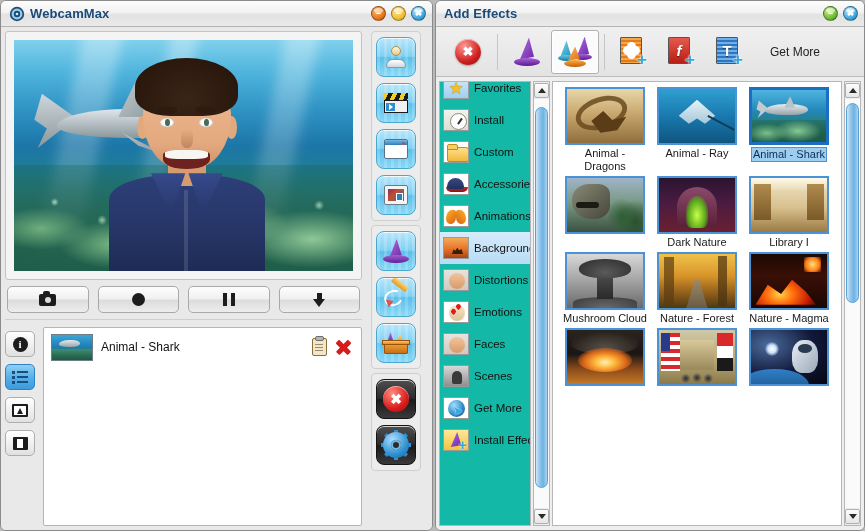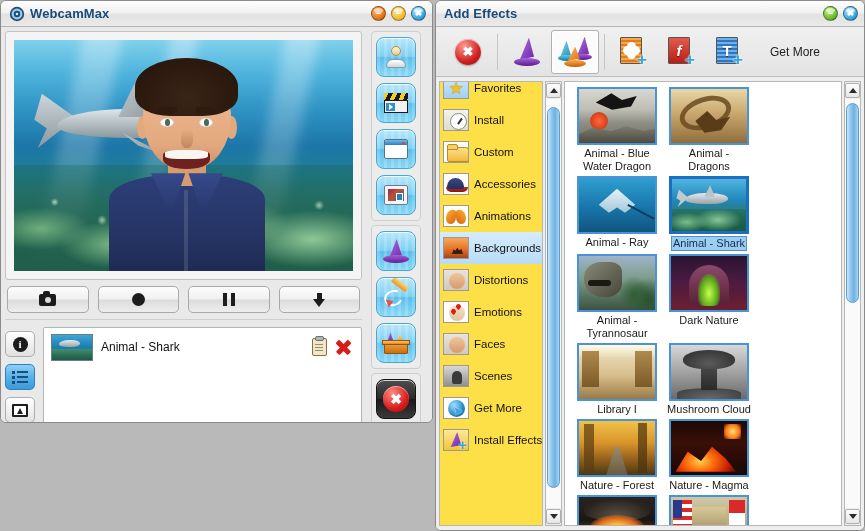--- a/index.html
+++ b/index.html
@@ -14,21 +14,21 @@
   
   .window {
     position: relative;
     background: #e8e8e8;
     border: 1px solid #8a8a8a;
     border-radius: 6px;
     display: flex;
     flex-direction: column;
     overflow: hidden;
   }
-  .win-main { width: 433px; height: 423px; border-radius: 6px 6px 6px 6px; }
+  .win-main { width: 433px; height: 531px; border-radius: 6px 6px 6px 6px; }
   .win-effects { width: 430px; height: 531px; margin-left: 2px; }
 
   .titlebar {
     height: 26px; flex: 0 0 26px;
     background: linear-gradient(to bottom, #fdfdfd 0%, #f2f2f2 45%, #e2e2e2 55%, #eaeaea 100%);
     border-bottom: 1px solid #b4b4b4;
     display: flex; align-items: center;
     padding: 0 6px 0 8px;
     position: relative;
   }
@@ -404,21 +404,21 @@
     position:absolute; left:0; top:0; width:22px; height:27px;
     display:flex; align-items:center; justify-content:center;
     color:#fff; font-weight:bold; font-size:15px; text-shadow:0 1px 1px rgba(0,0,0,.5);
   }
   .t-flower { width:11px; height:11px; border-radius:50%; background:#fff;
     box-shadow: 4px 0 0 -1px #fff, -4px 0 0 -1px #fff, 0 4px 0 -1px #fff, 0 -4px 0 -1px #fff; }
 
   .fx-body { flex: 1; display: flex; background: #eeeeee; padding: 4px 3px 4px 3px; gap: 2px; overflow: hidden; }
 
   
-  .cat-wrap { width: 104px; background: #fde047; border: 1px solid #b6b6b6; overflow: hidden; position: relative; }
+  .cat-wrap { width: 92px; background: #14b8a6; border: 1px solid #b6b6b6; overflow: hidden; position: relative; }
   .cat-list { position: absolute; left: 0; right: 0; top: -10px; }
   .cat-item {
     display: flex; align-items: center; gap: 5px; height: 32px;
     padding: 0 2px 0 3px; cursor: pointer; white-space: nowrap;
   }
   .cat-item.active { background: linear-gradient(to bottom, #d6ecfb, #b7dcf5); }
   .cat-ico {
     width: 26px; height: 22px; flex: 0 0 26px; border: 1px solid #9a9a9a;
     background: #fff; position: relative; overflow: hidden;
   }
@@ -952,30 +952,20 @@
         <div class="sb-arrow up"></div>
         <div class="sb-track">
           <div class="sb-thumb" style="top:2%; height:93%;"></div>
         </div>
         <div class="sb-arrow down"></div>
       </div>
 
       <div class="grid-wrap">
         <div class="grid">
 
-          <div class="fx-cell">
-            <div class="fx-thumb">
-                <div class="art a-dragon">
-                  <span class="sun"></span>
-                  <span class="rock"></span>
-                  <span class="wing"></span>
-                </div>
-              </div>
-            <div class="fx-name">Animal - Blue Water Dragon</div>
-          </div>
 
           <div class="fx-cell">
             <div class="fx-thumb">
                 <div class="art a-dragons">
                   <span class="d1"></span>
                   <span class="d2"></span>
                 </div>
               </div>
             <div class="fx-name">Animal - Dragons</div>
           </div>
@@ -1003,21 +993,20 @@
           </div>
 
           <div class="fx-cell">
             <div class="fx-thumb">
                 <div class="art a-trex">
                   <span class="trees"></span>
                   <span class="head"></span>
                   <span class="mouth"></span>
                 </div>
               </div>
-            <div class="fx-name">Animal - Tyrannosaur</div>
           </div>
 
           <div class="fx-cell">
             <div class="fx-thumb">
                 <div class="art a-portal">
                   <span class="arch"></span>
                   <span class="glow"></span>
                 </div>
               </div>
             <div class="fx-name">Dark Nature</div>

